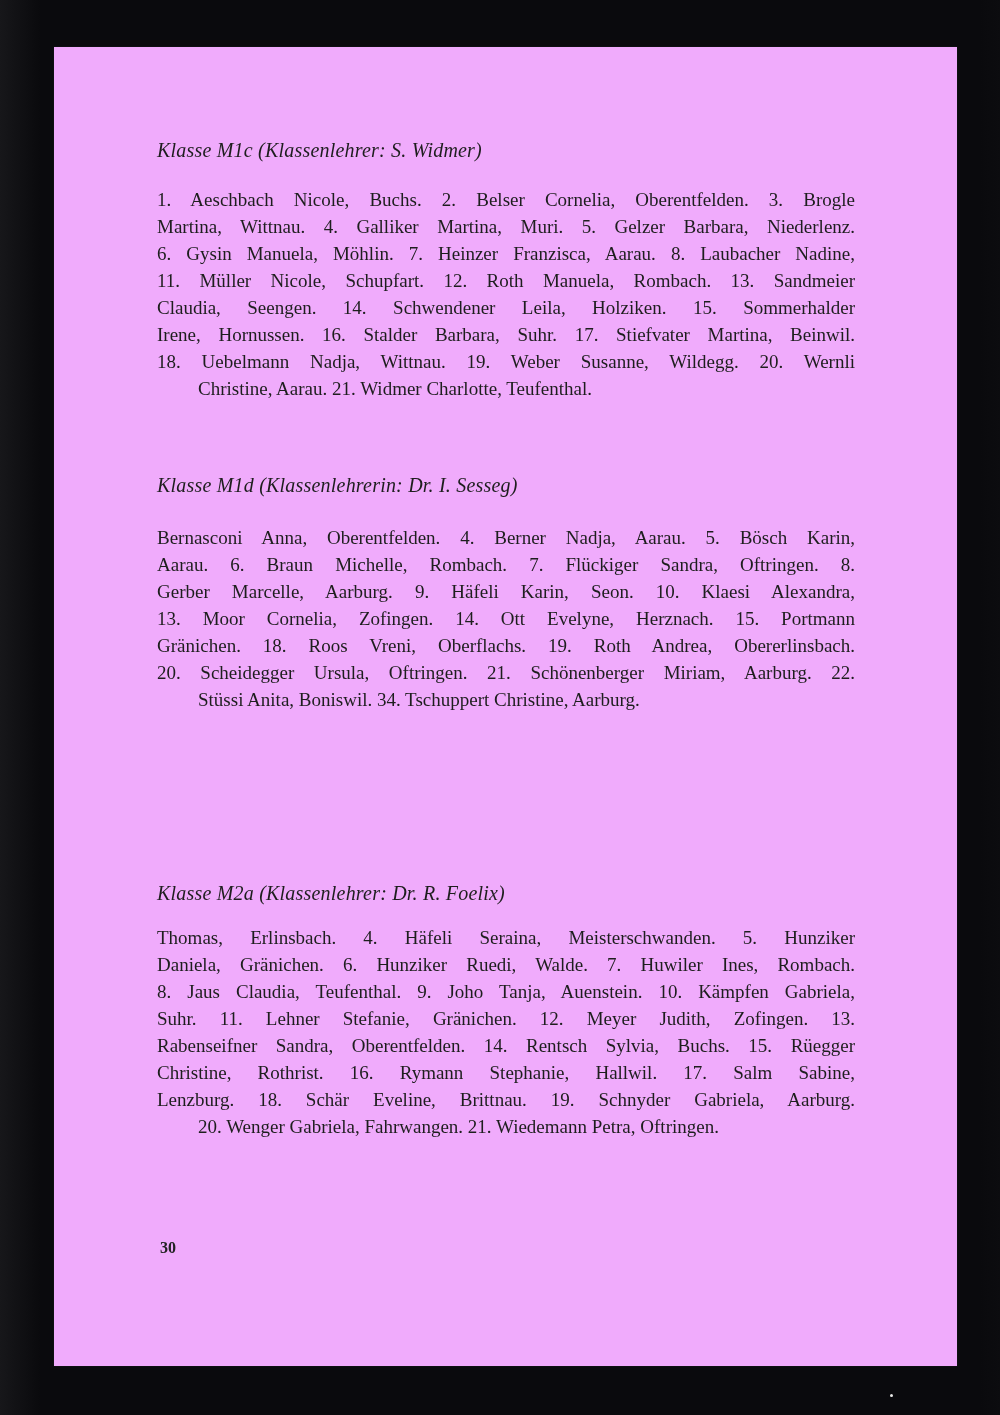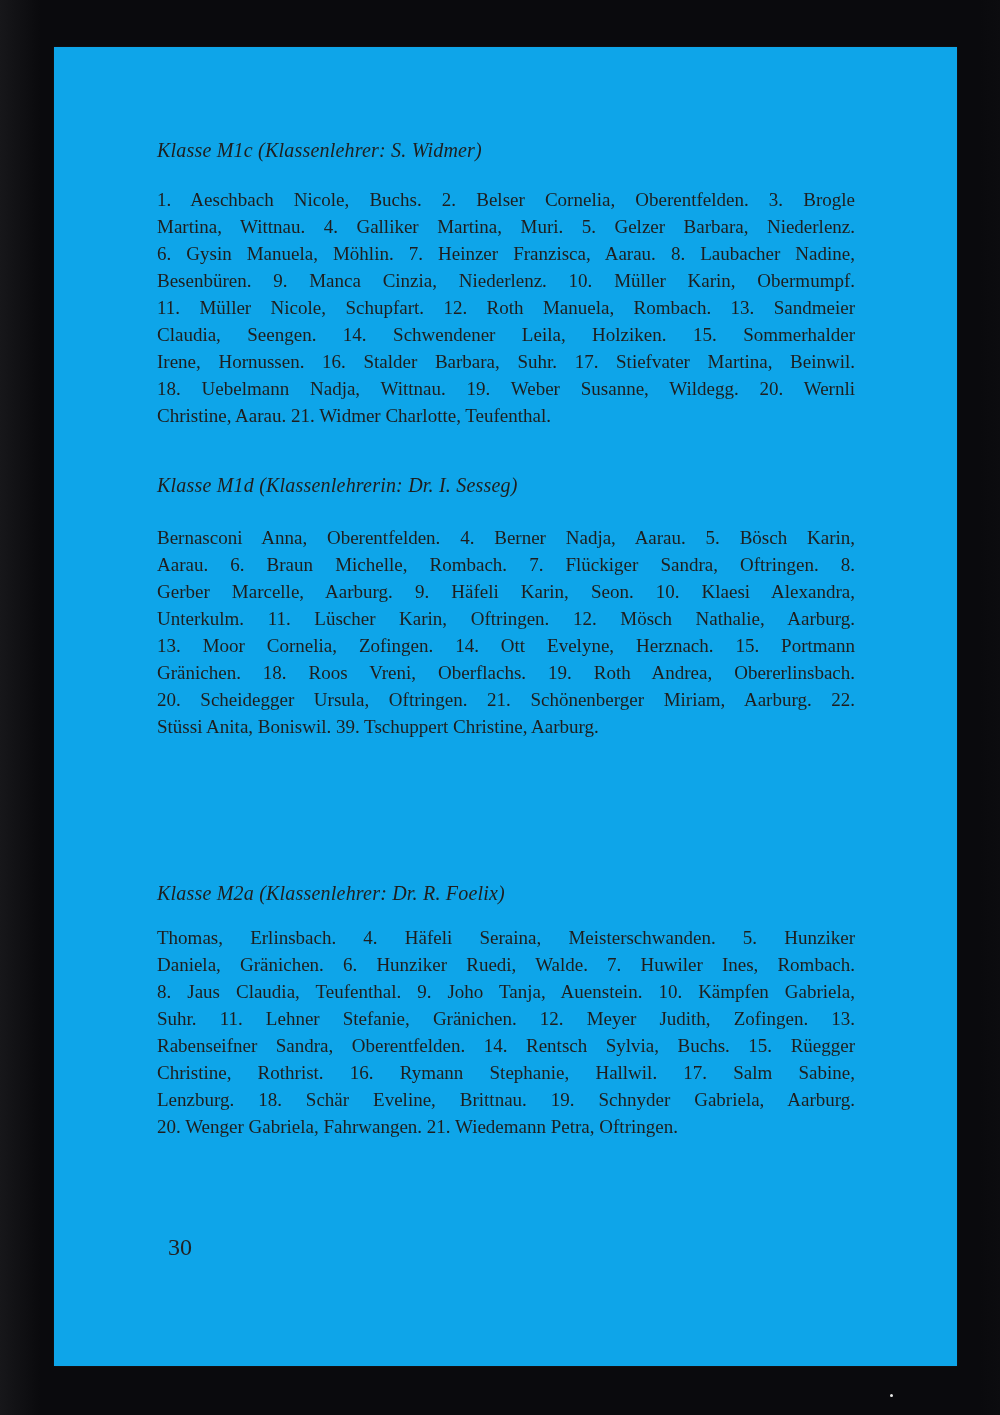--- a/index.html
+++ b/index.html
@@ -13,21 +13,21 @@
     background: linear-gradient(90deg, #17171a 0%, #0a0a0d 4%, #0a0a0d 98%, #0c0c0f 100%);
     font-family: "Liberation Serif", "DejaVu Serif", serif;
     overflow: hidden;
   }
   .scan-page {
     position: absolute;
     left: 54px;
     top: 47px;
     width: 903px;
     height: 1319px;
-    background: #0ea5e9;
+    background: #f0abfc;
     box-shadow: 0 0 2px rgba(255,255,255,0.08);
   }
   .text-column {
     position: absolute;
     left: 103px;
     top: 0;
     width: 698px;
     color: #1e1e1e;
   }
   .section-heading {
@@ -61,31 +61,33 @@
   }
   
   .text-line::after {
     content: "";
     display: inline-block;
     width: 100%;
   }
   .text-line.para-last {
     text-align: right;
     text-align-last: left;
+    margin-left: 41px;
   }
   .text-line.para-last::after {
     content: none;
   }
   .page-number {
     position: absolute;
-    left: 114px;
+    left: 106px;
     top: 1187px;
-    font-size: 24px;
+    font-size: 16px;
     line-height: 27px;
     color: #222;
+    font-weight: bold;
   }
   .scan-speck {
     position: absolute;
     left: 890px;
     top: 1394px;
     width: 3px;
     height: 3px;
     border-radius: 50%;
     background: #e8e8e6;
   }
@@ -95,39 +97,37 @@
 
 <div class="scan-page">
   <div class="text-column">
 
     <div class="section-heading heading-1">Klasse M1c (Klassenlehrer: S. Widmer)</div>
 
     <div class="paragraph para-1">
         <div class="text-line">1. Aeschbach Nicole, Buchs. 2. Belser Cornelia, Oberentfelden. 3. Brogle</div>
         <div class="text-line">Martina, Wittnau. 4. Galliker Martina, Muri. 5. Gelzer Barbara, Niederlenz.</div>
         <div class="text-line">6. Gysin Manuela, Möhlin. 7. Heinzer Franzisca, Aarau. 8. Laubacher Nadine,</div>
-        <div class="text-line">Besenbüren. 9. Manca Cinzia, Niederlenz. 10. Müller Karin, Obermumpf.</div>
         <div class="text-line">11. Müller Nicole, Schupfart. 12. Roth Manuela, Rombach. 13. Sandmeier</div>
         <div class="text-line">Claudia, Seengen. 14. Schwendener Leila, Holziken. 15. Sommerhalder</div>
         <div class="text-line">Irene, Hornussen. 16. Stalder Barbara, Suhr. 17. Stiefvater Martina, Beinwil.</div>
         <div class="text-line">18. Uebelmann Nadja, Wittnau. 19. Weber Susanne, Wildegg. 20. Wernli</div>
         <div class="text-line para-last">Christine, Aarau. 21. Widmer Charlotte, Teufenthal.</div>
       </div>
 
     <div class="section-heading heading-2">Klasse M1d (Klassenlehrerin: Dr. I. Sesseg)</div>
 
     <div class="paragraph para-2">
         <div class="text-line">Bernasconi Anna, Oberentfelden. 4. Berner Nadja, Aarau. 5. Bösch Karin,</div>
         <div class="text-line">Aarau. 6. Braun Michelle, Rombach. 7. Flückiger Sandra, Oftringen. 8.</div>
         <div class="text-line">Gerber Marcelle, Aarburg. 9. Häfeli Karin, Seon. 10. Klaesi Alexandra,</div>
-        <div class="text-line">Unterkulm. 11. Lüscher Karin, Oftringen. 12. Mösch Nathalie, Aarburg.</div>
         <div class="text-line">13. Moor Cornelia, Zofingen. 14. Ott Evelyne, Herznach. 15. Portmann</div>
         <div class="text-line">Gränichen. 18. Roos Vreni, Oberflachs. 19. Roth Andrea, Obererlinsbach.</div>
         <div class="text-line">20. Scheidegger Ursula, Oftringen. 21. Schönenberger Miriam, Aarburg. 22.</div>
-        <div class="text-line para-last">Stüssi Anita, Boniswil. 39. Tschuppert Christine, Aarburg.</div>
+        <div class="text-line para-last">Stüssi Anita, Boniswil. 34. Tschuppert Christine, Aarburg.</div>
       </div>
 
     <div class="section-heading heading-3">Klasse M2a (Klassenlehrer: Dr. R. Foelix)</div>
 
     <div class="paragraph para-3">
         <div class="text-line">Thomas, Erlinsbach. 4. Häfeli Seraina, Meisterschwanden. 5. Hunziker</div>
         <div class="text-line">Daniela, Gränichen. 6. Hunziker Ruedi, Walde. 7. Huwiler Ines, Rombach.</div>
         <div class="text-line">8. Jaus Claudia, Teufenthal. 9. Joho Tanja, Auenstein. 10. Kämpfen Gabriela,</div>
         <div class="text-line">Suhr. 11. Lehner Stefanie, Gränichen. 12. Meyer Judith, Zofingen. 13.</div>
         <div class="text-line">Rabenseifner Sandra, Oberentfelden. 14. Rentsch Sylvia, Buchs. 15. Rüegger</div>

